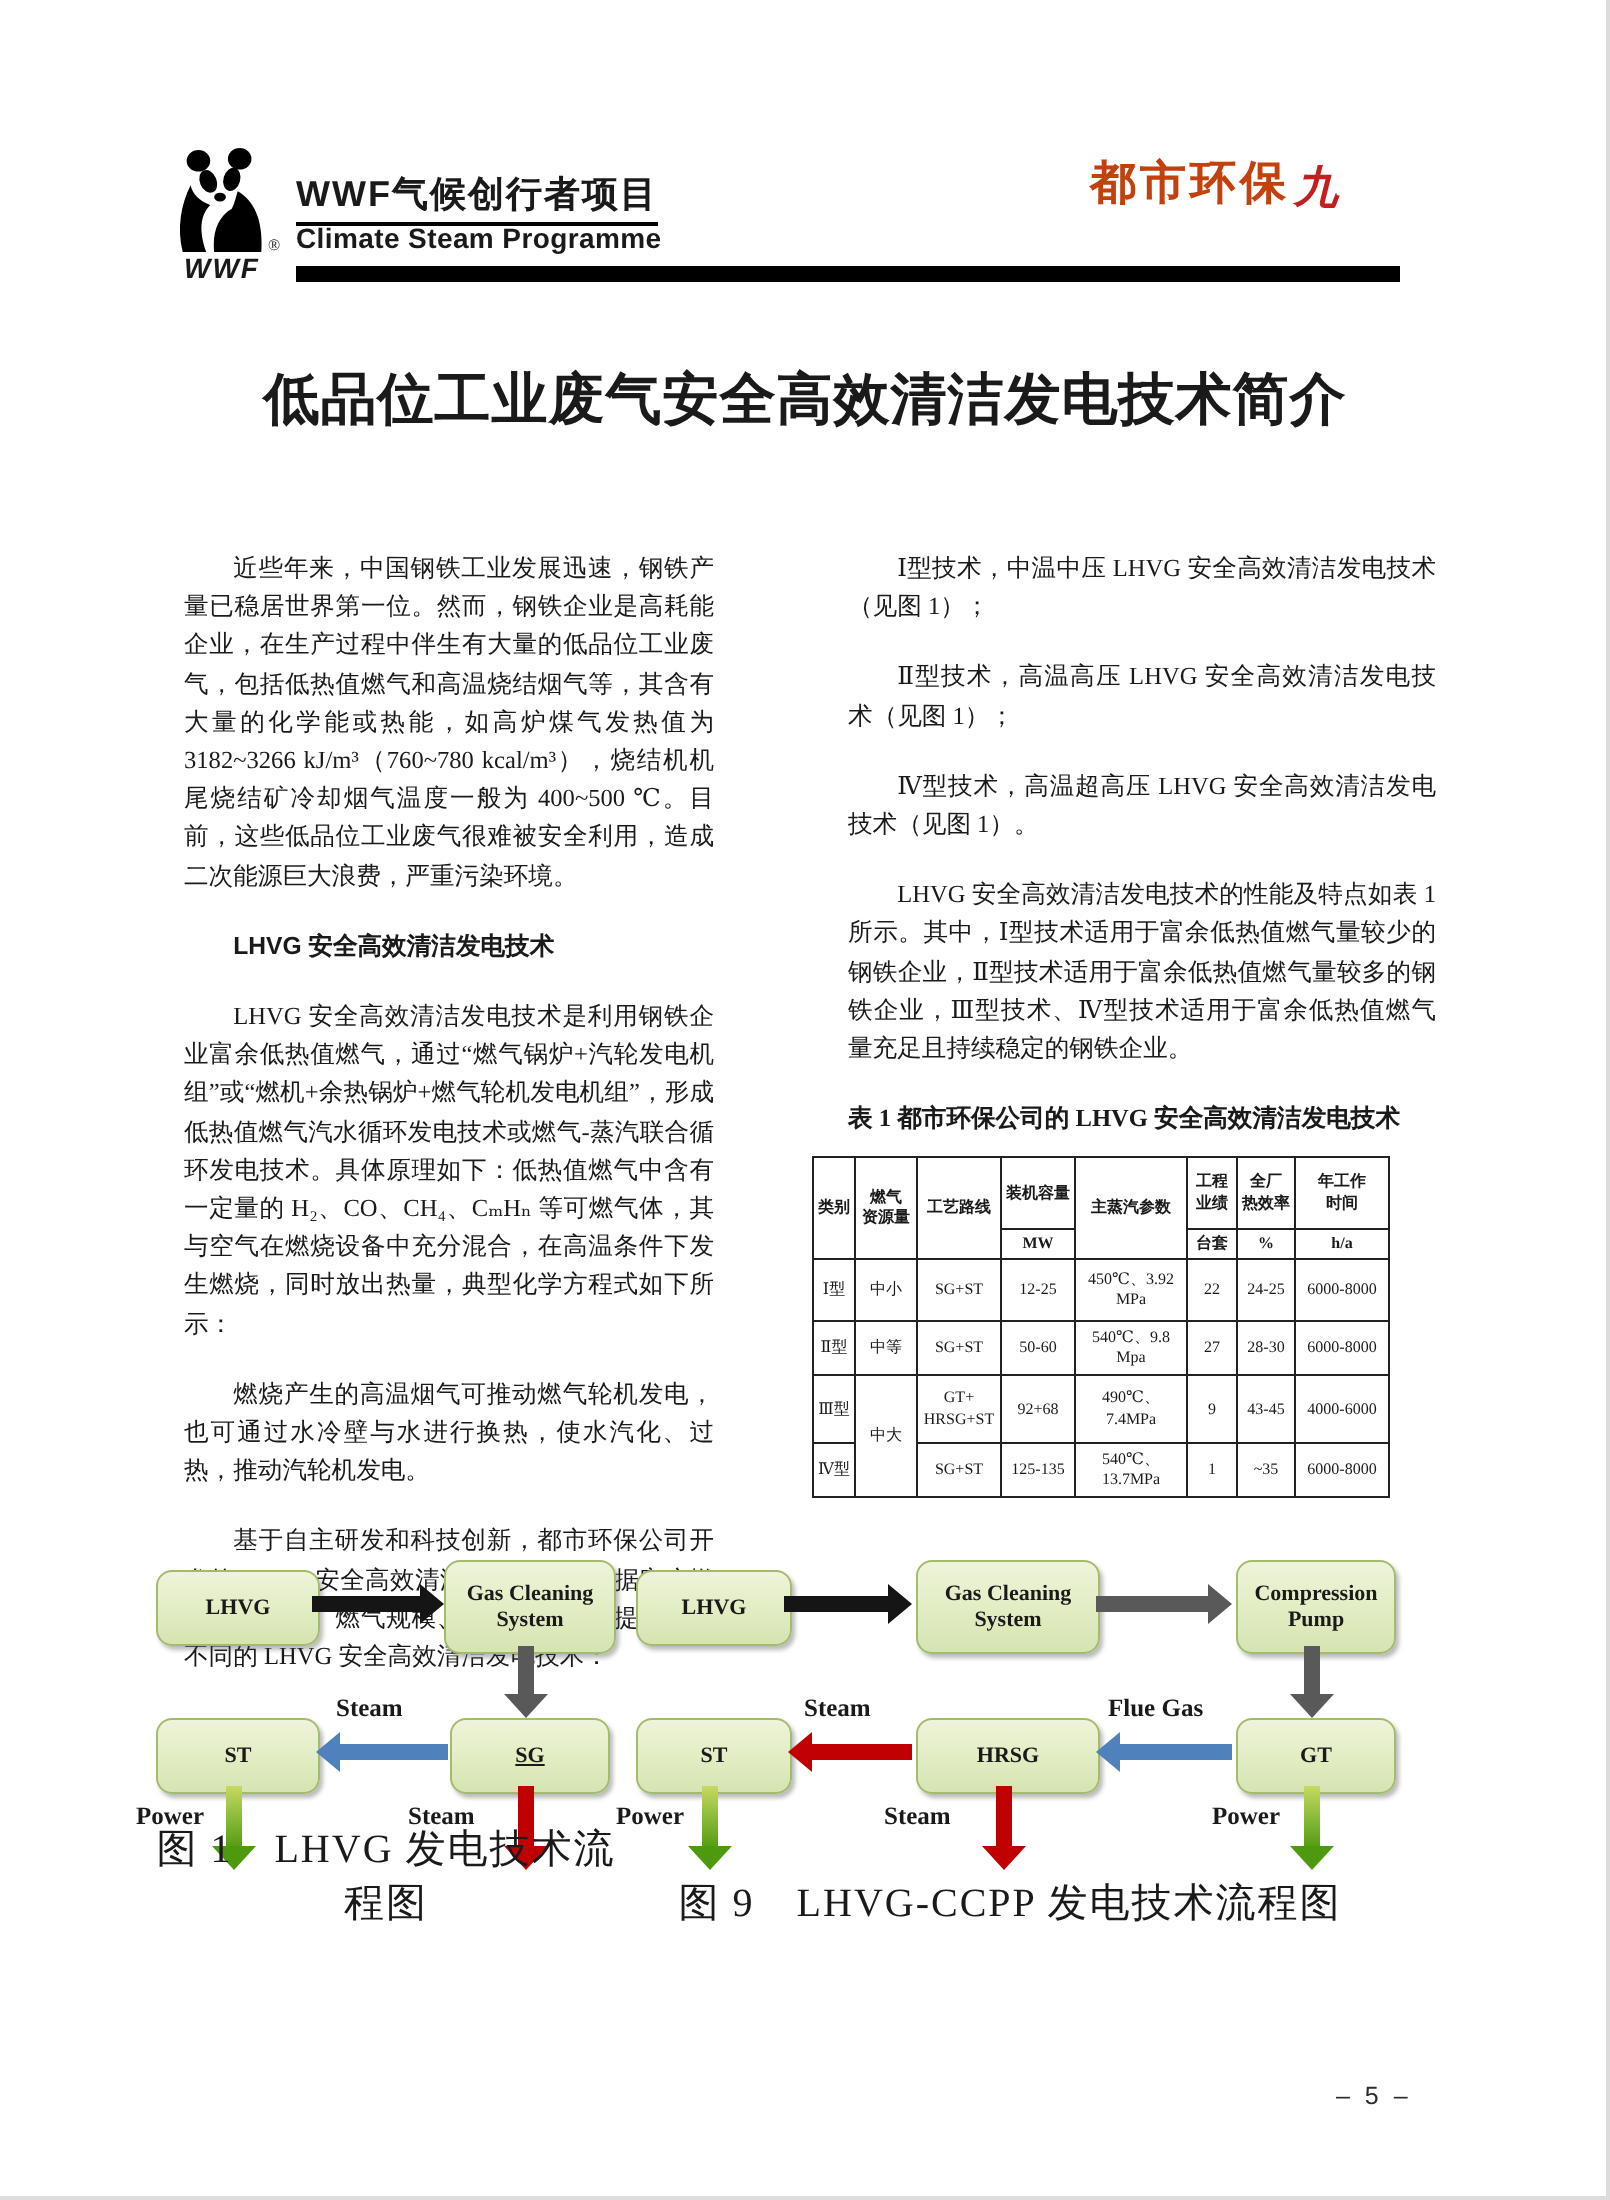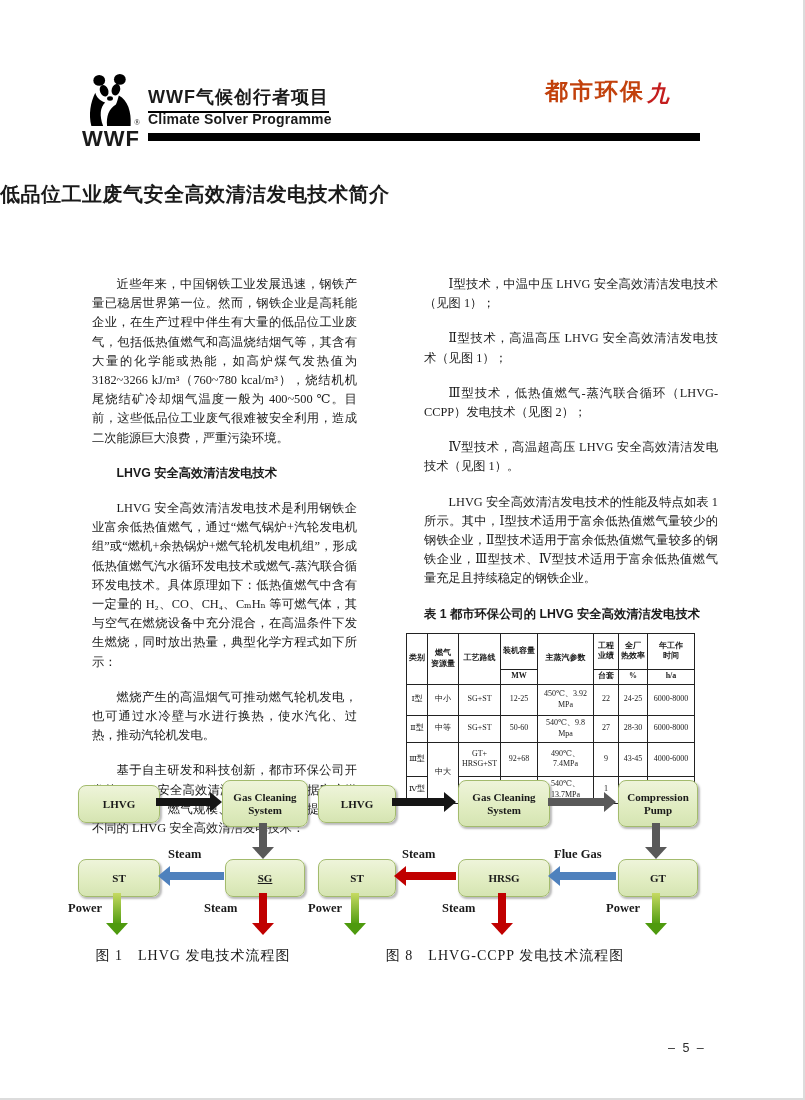--- a/index.html
+++ b/index.html
@@ -4,47 +4,47 @@
 <style>
   html,body{margin:0;padding:0;background:#e9e9e9;}
   .page{position:relative;width:805px;height:1100px;background:#ffffff;overflow:hidden;
         font-family:"Liberation Serif","DejaVu Serif","DejaVu Sans",serif;color:#1a1a1a;
         box-shadow:inset -2px -2px 0 #dcdcdc;}
 
   
   .panda{position:absolute;left:86px;top:74px;width:50px;height:54px;}
   .wwf-word{position:absolute;left:82px;top:126px;width:58px;text-align:center;
             font-family:"Liberation Sans","DejaVu Sans",sans-serif;font-weight:bold;
-            font-size:22px;letter-spacing:1px;}
+            font-size:14px;letter-spacing:1px;font-style:italic;}
   .reg-mark{position:absolute;left:134px;top:118px;font-size:8px;}
   .prog-zh{position:absolute;left:148px;top:85px;font-family:"Liberation Sans","DejaVu Sans",sans-serif;
            font-weight:bold;font-size:18px;letter-spacing:1px;border-bottom:2px solid #000;padding-bottom:2px;}
   .prog-en{position:absolute;left:148px;top:111px;font-family:"Liberation Sans","DejaVu Sans",sans-serif;
            font-weight:bold;font-size:14px;letter-spacing:0.2px;}
   .black-bar{position:absolute;left:148px;top:133px;width:552px;height:8px;background:#000;}
   .org{position:absolute;left:545px;top:76px;white-space:nowrap;}
   .org-name{font-family:"Liberation Sans","DejaVu Sans",sans-serif;font-weight:bold;
             font-size:23px;letter-spacing:2px;color:#c2410c;}
   .org-mark{font-family:"Liberation Serif",serif;font-style:italic;font-weight:bold;
             font-size:22px;color:#c41e1e;position:relative;top:2px;left:2px;}
 
   
-  .doc-title{position:absolute;left:0;right:0;top:181px;text-align:left;
-             font-size:20px;font-weight:bold;letter-spacing:0.5px;}
+  .doc-title{position:absolute;left:0;right:0;top:181px;text-align:center;
+             font-size:28px;font-weight:bold;letter-spacing:0.5px;}
 
   
   .col{position:absolute;top:259px;}
   .col-left{left:76px;width:297px;}
   .col-right{left:408px;width:326px;}
   .col p{margin:16px;font-size:12.3px;line-height:19.2px;text-align:justify;}
   p.indent{text-indent:2em;}
   .subhead{font-family:"Liberation Sans","DejaVu Sans",sans-serif;font-weight:bold;text-indent:2em;}
   .equations p{text-align:left;margin-left:2.3em;letter-spacing:0.5px;}
 
-  .table-caption{font-family:Liberation Sans, sans-serif;font-weight:bold;
+  .table-caption{font-family:Liberation Serif, serif;font-weight:bold;
                  text-align:center;margin-top:7px !important;margin-bottom:9px !important;
                  font-size:12.3px !important;text-indent:0;}
 
   
   table.spec{border-collapse:collapse;table-layout:fixed;width:288px;margin-left:-2px;
              font-size:8px;line-height:1.35;text-align:center;}
   table.spec th,table.spec td{border:1px solid #222;padding:1px 1px;white-space:pre-line;
              vertical-align:middle;font-weight:normal;overflow:hidden;}
   table.spec th{font-weight:bold;}
   tr.h1{height:36px;} tr.h2{height:15px;}
@@ -53,21 +53,21 @@
   
   .figure{position:absolute;top:773px;height:192px;}
   #fig1{left:70px;width:246px;}
   #fig2{left:312px;width:386px;}
   .node{position:absolute;display:flex;align-items:center;justify-content:center;text-align:center;
         background:linear-gradient(180deg,#eef4da 0%,#e0ecc0 60%,#d5e4b2 100%);
         border:1.5px solid #a3bb6d;border-radius:8px;
         box-shadow:1.5px 2px 2px rgba(60,60,60,0.35);
         font-weight:bold;font-size:11px;line-height:1.15;padding:1px;}
   .elabel{position:absolute;font-weight:bold;font-size:12.5px;white-space:nowrap;}
-  .fig-caption{position:absolute;left:0;right:0;bottom:0;text-align:center;font-size:14px;letter-spacing:1px;}
+  .fig-caption{position:absolute;left:0;right:0;bottom:0;text-align:center;font-size:20px;letter-spacing:1px;}
 
   
   .ar{position:absolute;}
   .ar .shaft{position:absolute;background:currentColor;}
   .ar.right{height:20px;}
   .ar.right .shaft{left:0;right:11px;top:6px;bottom:6px;}
   .ar.right .head{position:absolute;right:0;top:0;width:0;height:0;
      border-top:10px solid transparent;border-bottom:10px solid transparent;border-left:12px solid;}
   .ar.left{height:20px;}
   .ar.left .shaft{left:11px;right:0;top:6px;bottom:6px;}
@@ -94,40 +94,39 @@
       <ellipse cx="36" cy="34" rx="8.5" ry="12" transform="rotate(-22 36 34)"></ellipse>
       <ellipse cx="60" cy="32" rx="8.5" ry="12" transform="rotate(16 60 32)"></ellipse>
       <ellipse cx="48" cy="50" rx="6" ry="4.5"></ellipse>
       <path d="M18,38 C8,58 4,82 10,106 L34,106 C26,84 28,68 38,58 C27,54 20,47 18,38 Z"></path>
       <path d="M66,44 C84,54 92,76 90,106 L42,106 C40,86 46,70 60,62 C63,56 64,50 66,44 Z"></path>
     </g>
   </svg>
   <div class="wwf-word">WWF</div>
   <div class="reg-mark">®</div>
   <div class="prog-zh">WWF气候创行者项目</div>
-  <div class="prog-en">Climate Solver Programme</div>
+  <div class="prog-en">Climate Steam Programme</div>
   <div class="black-bar"></div>
   <div class="org">
     <span class="org-name">都市环保</span><span class="org-mark">九</span>
   </div>
 
   <h1 class="doc-title" style="margin:0;">低品位工业废气安全高效清洁发电技术简介</h1>
 
   <div class="col col-left">
     <p class="indent">近些年来，中国钢铁工业发展迅速，钢铁产量已稳居世界第一位。然而，钢铁企业是高耗能企业，在生产过程中伴生有大量的低品位工业废气，包括低热值燃气和高温烧结烟气等，其含有大量的化学能或热能，如高炉煤气发热值为 3182~3266 kJ/m³（760~780 kcal/m³），烧结机机尾烧结矿冷却烟气温度一般为 400~500 ℃。目前，这些低品位工业废气很难被安全利用，造成二次能源巨大浪费，严重污染环境。</p>
     <p class="subhead">LHVG 安全高效清洁发电技术</p>
     <p class="indent">LHVG 安全高效清洁发电技术是利用钢铁企业富余低热值燃气，通过“燃气锅炉+汽轮发电机组”或“燃机+余热锅炉+燃气轮机发电机组”，形成低热值燃气汽水循环发电技术或燃气-蒸汽联合循环发电技术。具体原理如下：低热值燃气中含有一定量的 H₂、CO、CH₄、CₘHₙ 等可燃气体，其与空气在燃烧设备中充分混合，在高温条件下发生燃烧，同时放出热量，典型化学方程式如下所示：</p>
     <p class="indent">燃烧产生的高温烟气可推动燃气轮机发电，也可通过水冷壁与水进行换热，使水汽化、过热，推动汽轮机发电。</p>
     <p class="indent">基于自主研发和科技创新，都市环保公司开发的 LHVG 安全高效清洁发电技术，根据客户燃气资源特性、燃气规模、热电需求，可提供四类不同的 LHVG 安全高效清洁发电技术：</p>
   </div>
 
   <div class="col col-right">
     <p class="indent">Ⅰ型技术，中温中压 LHVG 安全高效清洁发电技术（见图 1）；</p>
     <p class="indent">Ⅱ型技术，高温高压 LHVG 安全高效清洁发电技术（见图 1）；</p>
-    <p class="indent">Ⅲ型技术，低热值燃气-蒸汽联合循环（LHVG-CCPP）发电技术（见图 2）；</p>
     <p class="indent">Ⅳ型技术，高温超高压 LHVG 安全高效清洁发电技术（见图 1）。</p>
     <p class="indent">LHVG 安全高效清洁发电技术的性能及特点如表 1 所示。其中，Ⅰ型技术适用于富余低热值燃气量较少的钢铁企业，Ⅱ型技术适用于富余低热值燃气量较多的钢铁企业，Ⅲ型技术、Ⅳ型技术适用于富余低热值燃气量充足且持续稳定的钢铁企业。</p>
     <p class="table-caption">表 1 都市环保公司的 LHVG 安全高效清洁发电技术</p>
 
     <table class="spec">
       <colgroup>
         <col style="width:21px">
           <col style="width:31px">
           <col style="width:42px">
           <col style="width:37px">
@@ -273,17 +272,17 @@
         <div class="shaft"></div>
         <div class="head"></div>
       </div>
     <div class="elabel" style="left:130px;top:128px;">Steam</div>
     <div class="ar down grad" style="left:333px;top:120px;height:42px;color:#4e9a0e;">
         <div class="shaft"></div>
         <div class="head"></div>
       </div>
     <div class="elabel" style="left:294px;top:128px;">Power</div>
 
-    <div class="fig-caption">图 8　LHVG-CCPP 发电技术流程图</div>
+    <div class="fig-caption">图 9　LHVG-CCPP 发电技术流程图</div>
   </div>
 
   <div class="page-number">– 5 –</div>
 </div>
 
 </body></html>

